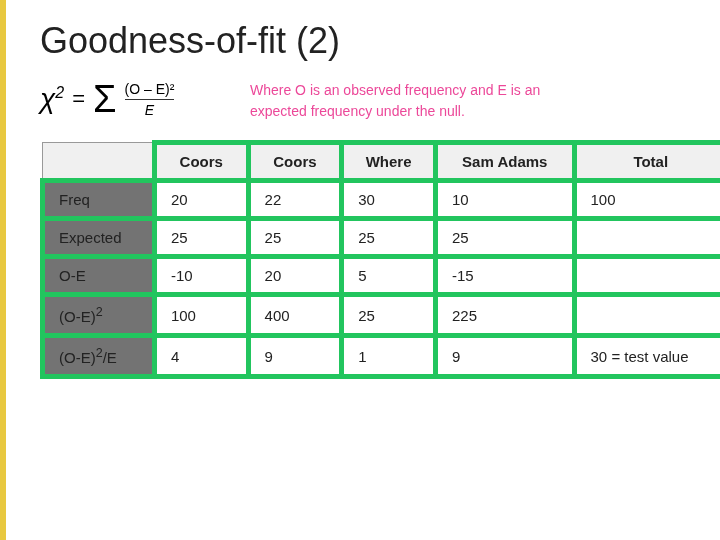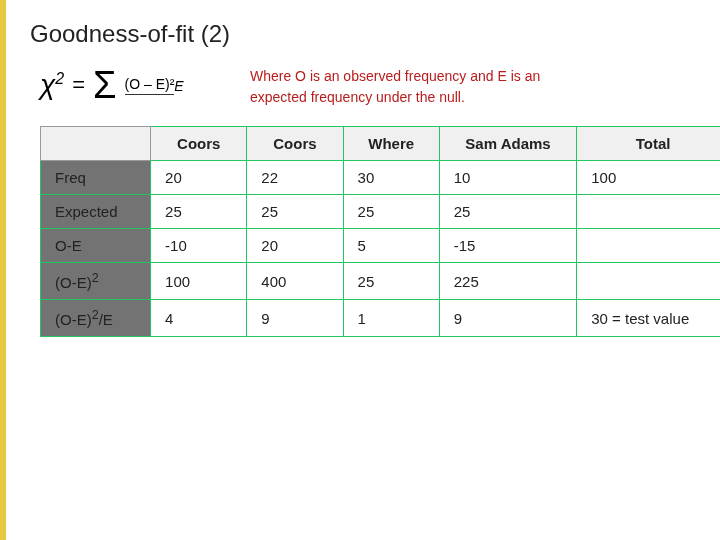--- a/index.html
+++ b/index.html
@@ -22,24 +22,25 @@
     .left-bar {
       position: absolute;
       left: 0;
       top: 0;
       width: 6px;
       height: 540px;
       background: #e8c840;
     }
 
     .title {
-      font-size: 24px;
+      font-size: 36px;
       font-weight: normal;
       color: #222;
       margin-bottom: 18px;
+      margin-left: 10px;
     }
 
     .header-area {
       display: flex;
       align-items: flex-start;
       margin-bottom: 18px;
       margin-left: 10px;
     }
 
     .formula-area {
@@ -72,54 +73,54 @@
       margin: 0 4px;
     }
 
     .sigma-sym {
       font-size: 38px;
       line-height: 1;
     }
 
     .fraction {
       display: inline-flex;
-      flex-direction: row;
+      flex-direction: column;
       align-items: center;
       margin-left: 4px;
     }
 
     .numerator {
       font-size: 14px;
       border-bottom: 1.5px solid #333;
       padding-bottom: 2px;
       white-space: nowrap;
     }
 
     .denominator {
       font-size: 14px;
       padding-top: 2px;
       font-style: italic;
     }
 
     .note-text {
       font-size: 14px;
-      color: #b91c1c;
+      color: #ec4899;
       line-height: 1.5;
       max-width: 320px;
     }
 
     
     .data-table {
       border-collapse: collapse;
       margin-left: 10px;
       width: 690px;
     }
 
     .data-table td, .data-table th {
-      border: 1px solid #22c55e;
+      border: 5px solid #22c55e;
       padding: 8px 14px;
       font-size: 15px;
       color: #222;
       min-width: 80px;
     }
 
     .data-table td:first-child {
       font-weight: normal;
       background: #737373;
     }

